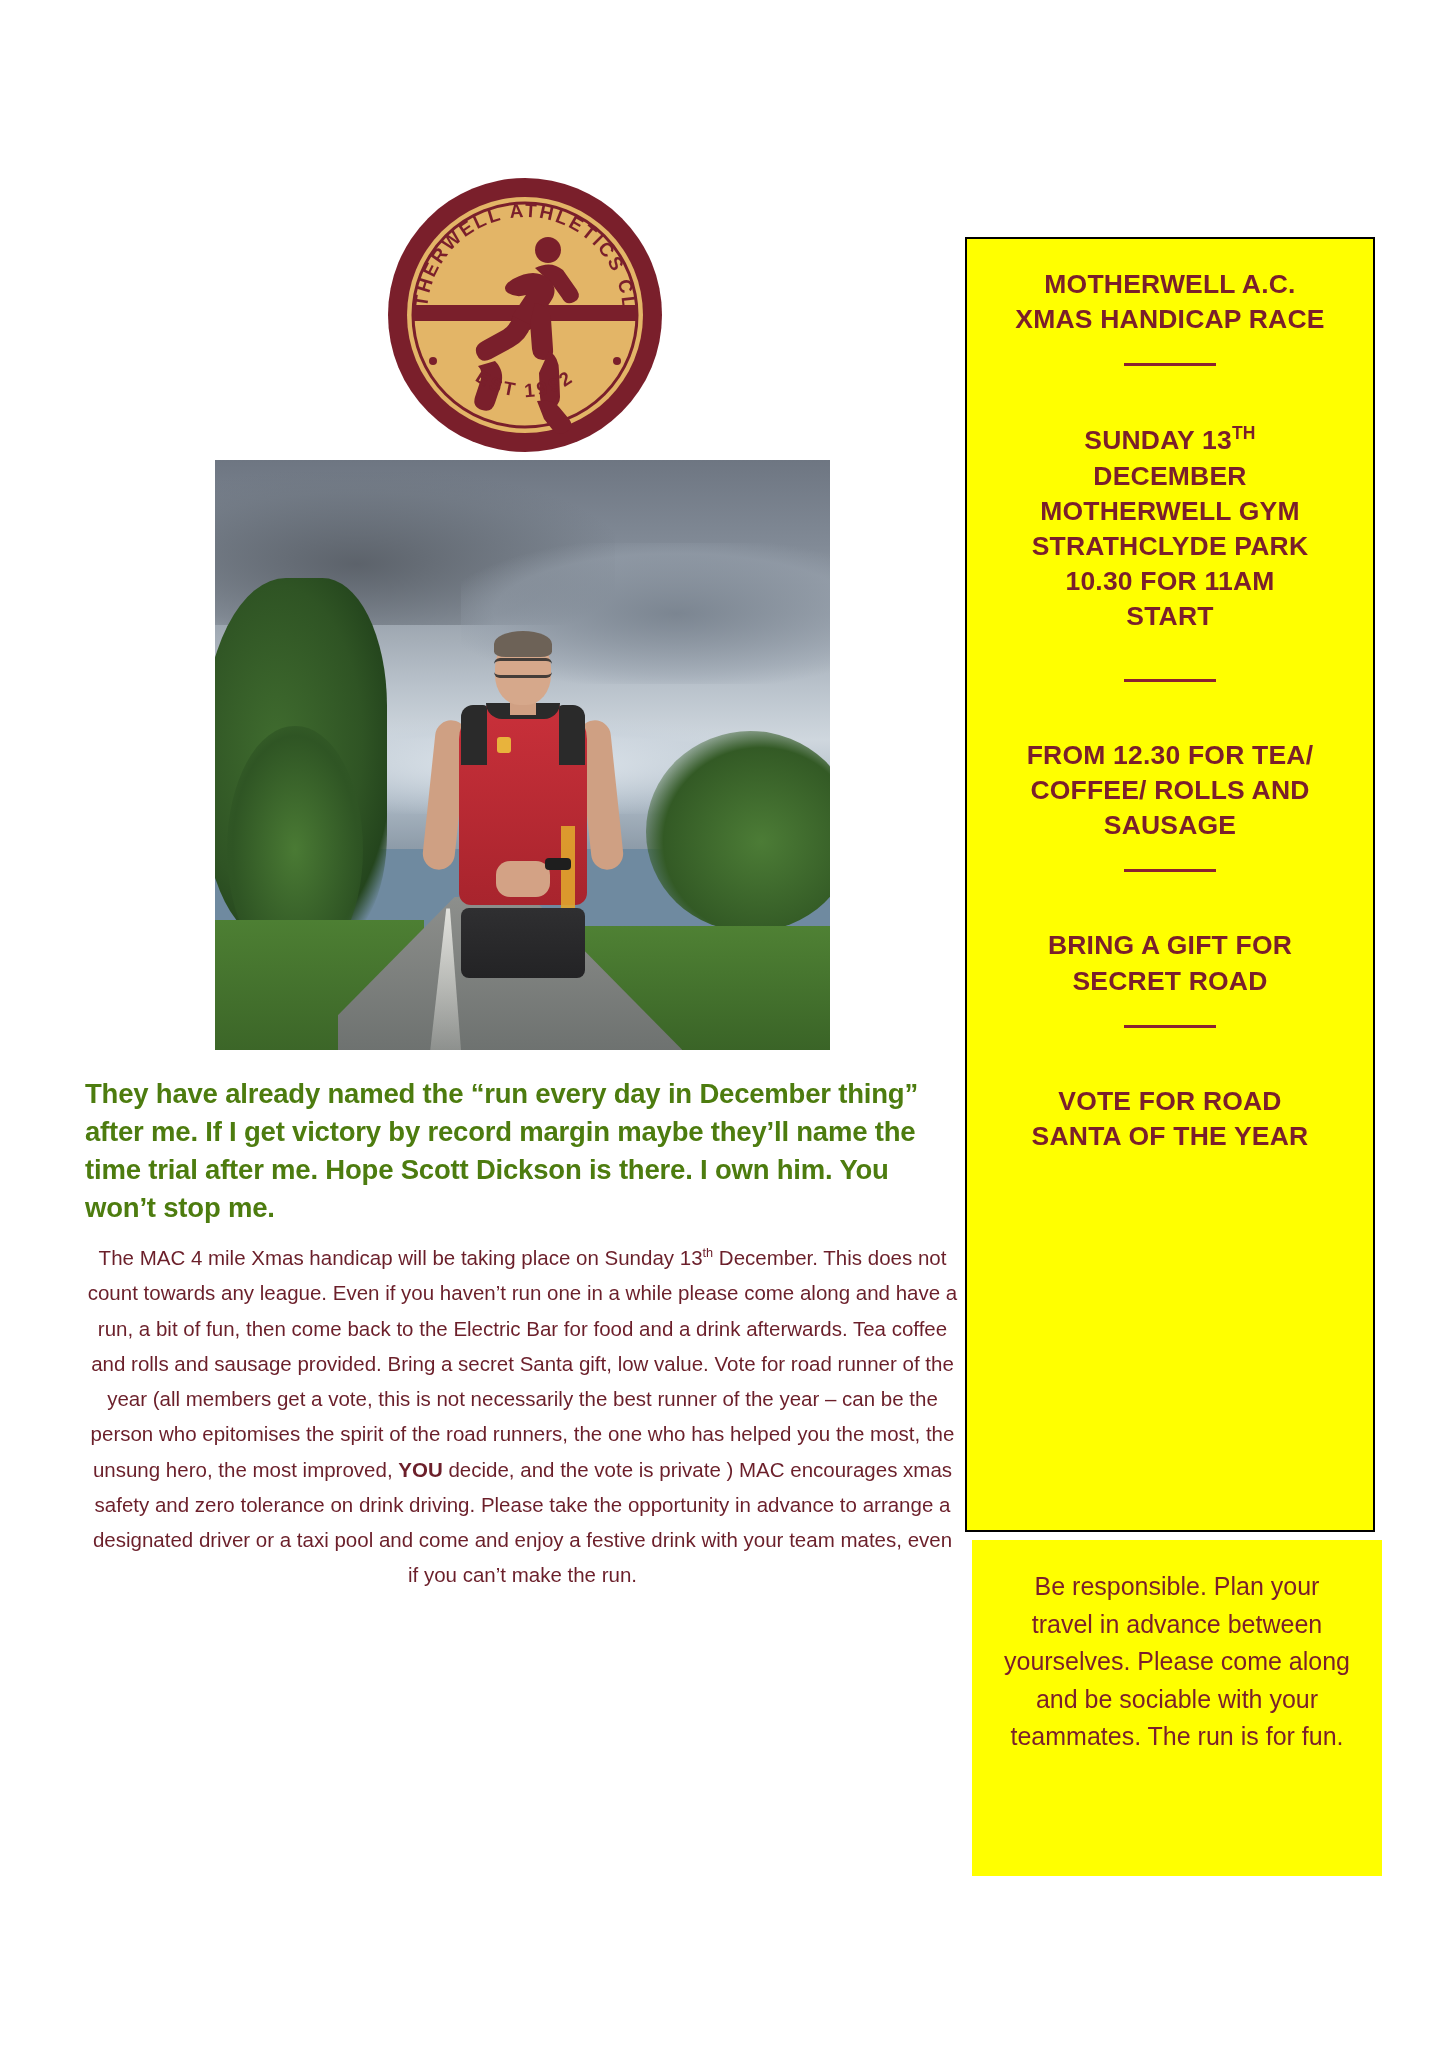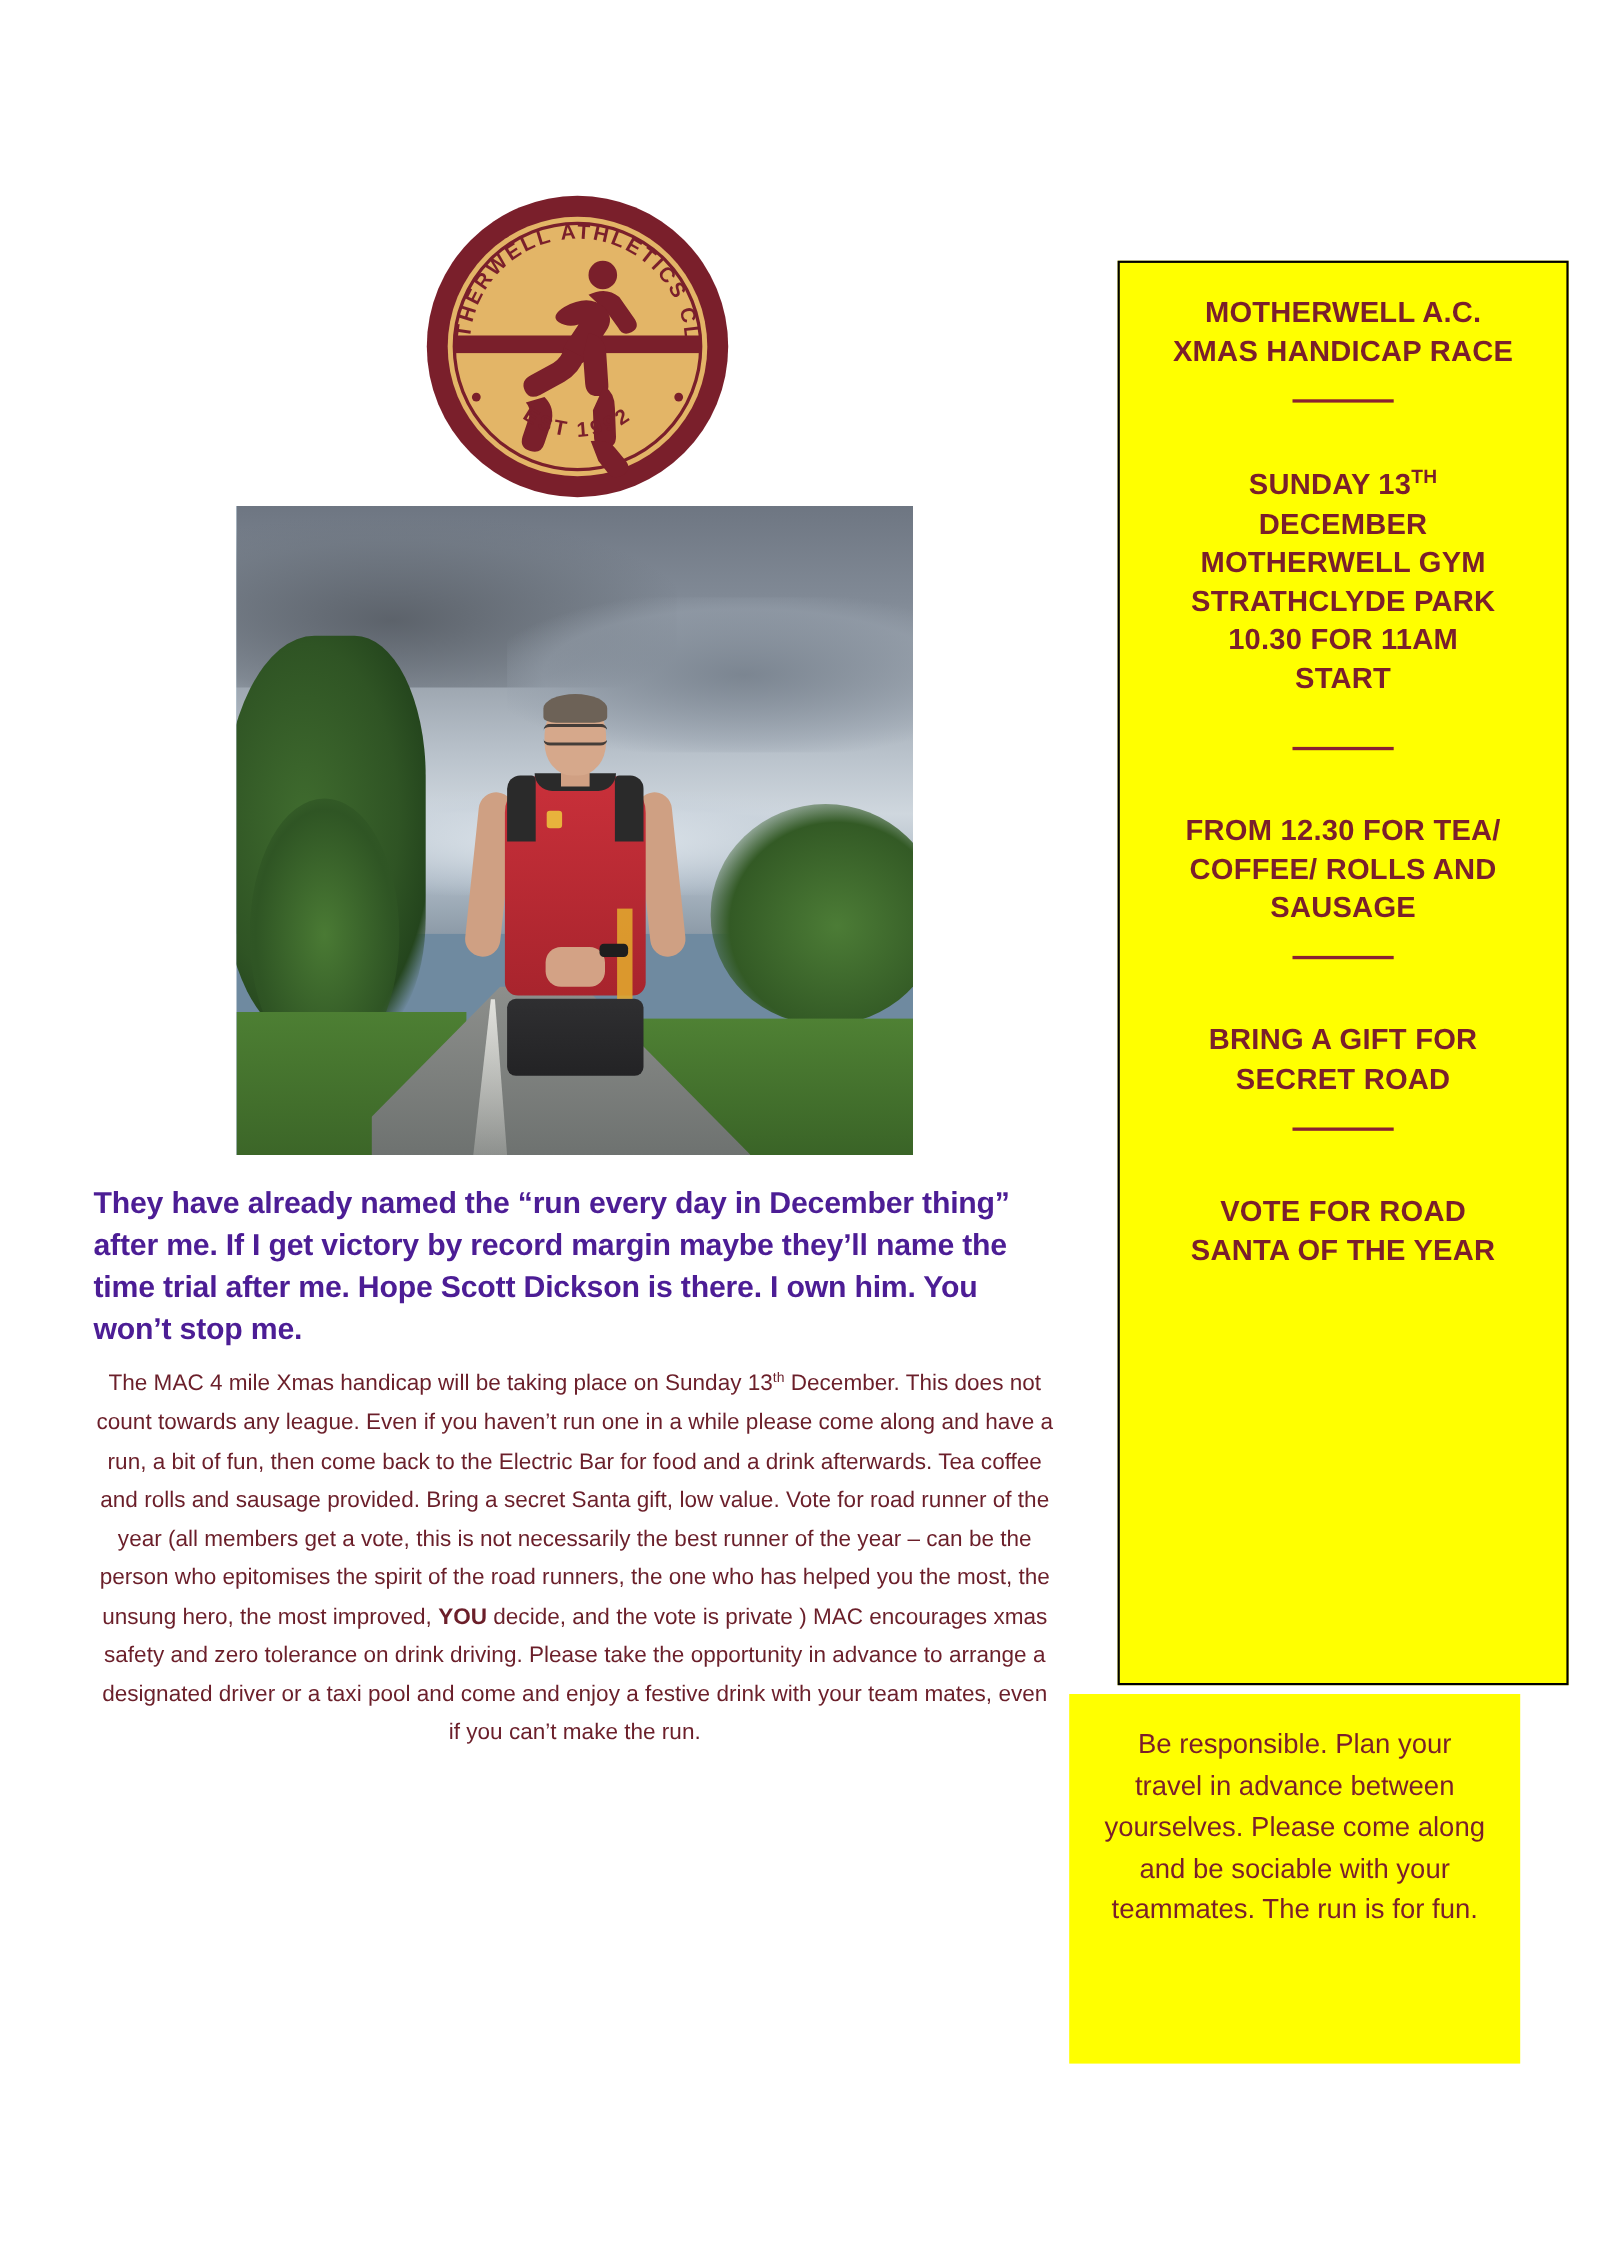--- a/index.html
+++ b/index.html
@@ -155,41 +155,41 @@
   
   #headline {
     position: absolute;
     left: 85px;
     top: 1075px;
     width: 860px;
     font-family: "Liberation Sans", sans-serif;
     font-weight: bold;
     font-size: 27.5px;
     line-height: 1.38;
-    color: #4c1d95;
+    color: #4d7c0f;
     letter-spacing: -0.2px;
   }
   #bodytext {
     position: absolute;
     left: 85px;
     top: 1240px;
     width: 875px;
     font-family: "Liberation Sans", sans-serif;
     font-size: 20.5px;
     line-height: 1.72;
     color: #6b1f2a;
     text-align: center;
   }
   #bodytext b { font-weight: bold; }
   sup { font-size: 0.62em; vertical-align: super; }
 
   
   #panel-main {
     position: absolute;
-    left: 1016px;
+    left: 965px;
     top: 237px;
     width: 410px;
     height: 1295px;
     background: #ffff00;
     border: 2px solid #000000;
     box-sizing: border-box;
     padding: 28px 16px 10px 16px;
     text-align: center;
   }
   .pm-line {

